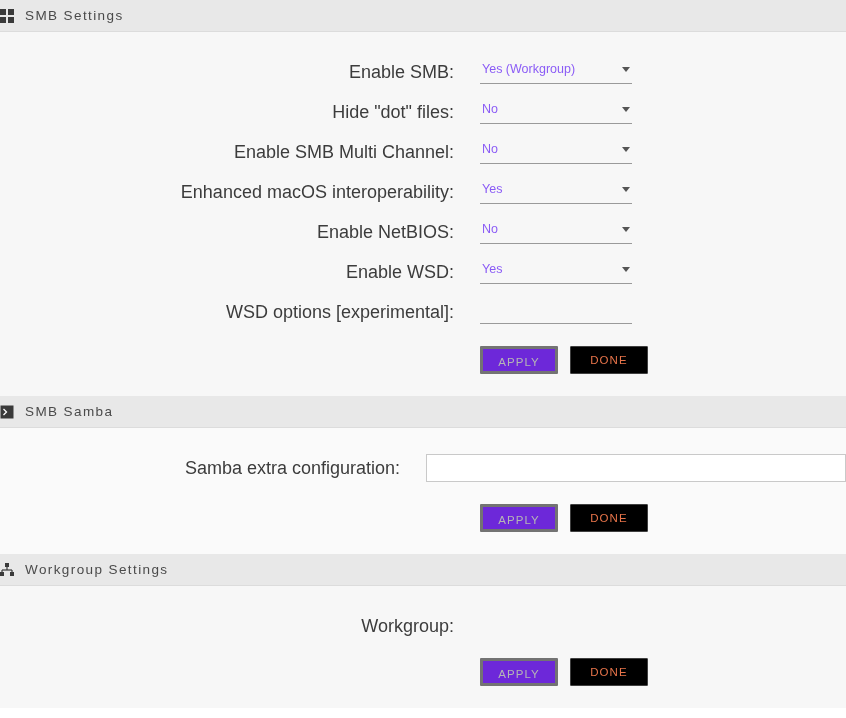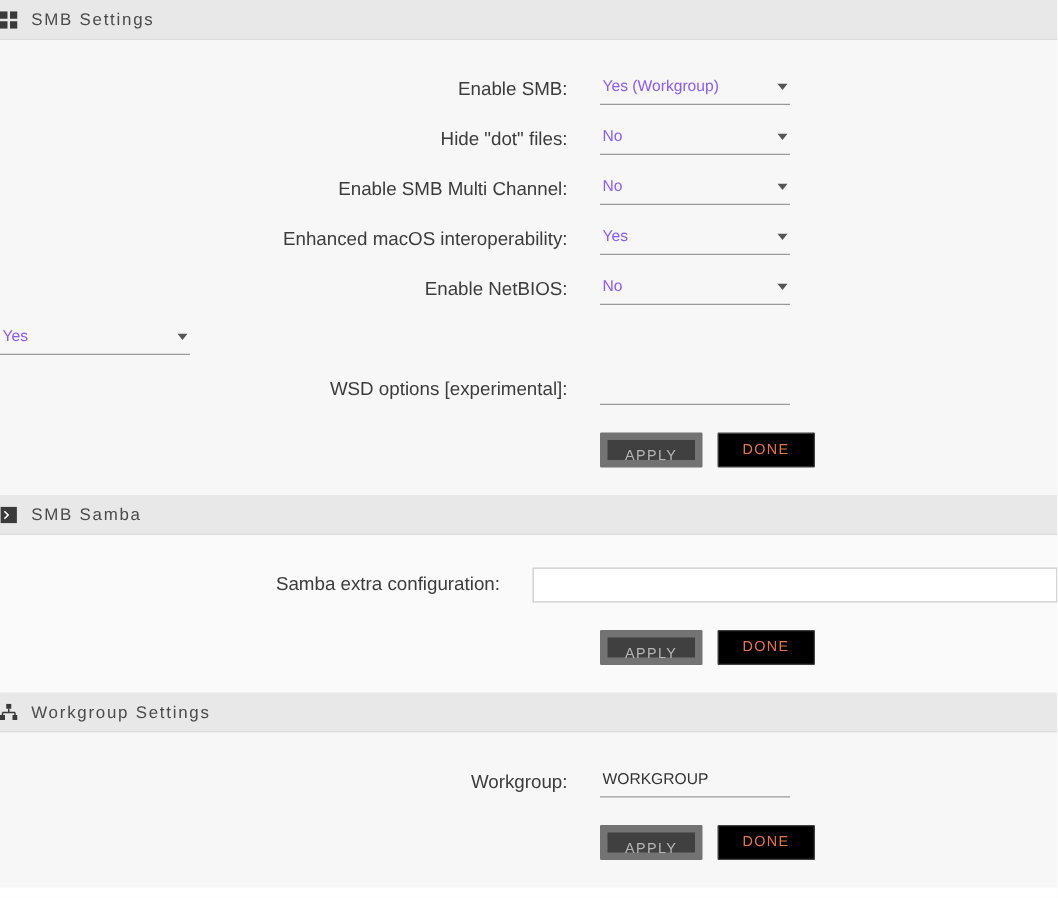--- a/index.html
+++ b/index.html
@@ -51,21 +51,21 @@
   
   .form-row {
     display: flex;
     align-items: flex-start;
     margin-bottom: 14px;
   }
   .form-label {
     width: 480px;
     text-align: right;
     padding-right: 26px;
-    font-size: 15px;
+    font-size: 18px;
     color: #3c3c3c;
     line-height: 20px;
     padding-top: 4px;
   }
   .field-wrap {
     flex: 1 1 auto;
     position: relative;
   }
 
   
@@ -143,23 +143,23 @@
     height: 28px;
     min-width: 78px;
     padding: 0 14px;
     background: #ffffff;
     border-radius: 1px;
     cursor: pointer;
     line-height: 26px;
     text-align: center;
   }
   .btn-apply {
-    border: 6px solid #737373;
+    border: 3px solid #737373;
     color: #b5b5b5;
-    background: #404040;
+    background: #6d28d9;
     margin-right: 12px;
   }
   .btn-done {
     border: 1px solid #404040;
     color: #e8744a;
     background: #000000;
   }
 
   .icon-sq { display:block; }
 </style>
@@ -236,20 +236,21 @@
           <span class="select-holder">
             <select class="ui-select">
               <option>No</option>
             </select>
             <span class="caret"></span>
           </span>
         </div>
       </div>
 
       <div class="form-row">
+        <div class="form-label">Enable WSD:</div>
         <div class="field-wrap">
           <span class="select-holder">
             <select class="ui-select">
               <option>Yes</option>
             </select>
             <span class="caret"></span>
           </span>
         </div>
       </div>
 
@@ -309,23 +310,20 @@
           <line x1="2" y1="7" x2="2" y2="9" stroke="#3a3a3a" stroke-width="1.2"></line>
           <line x1="12" y1="7" x2="12" y2="9" stroke="#3a3a3a" stroke-width="1.2"></line>
         </svg>
       </span>
       <span class="hdr-title">Workgroup Settings</span>
     </div>
     <div class="section-body">
 
       <div class="form-row">
         <div class="form-label">Workgroup:</div>
-        <div class="field-wrap">
-          <input class="ui-input" type="text" value="WORKGROUP" style="">
-        </div>
       </div>
 
       <div class="btn-row">
         <div class="btn-spacer"></div>
         <div class="btn btn-apply">APPLY</div>
         <div class="btn btn-done">DONE</div>
       </div>
 
     </div>
   </div>

